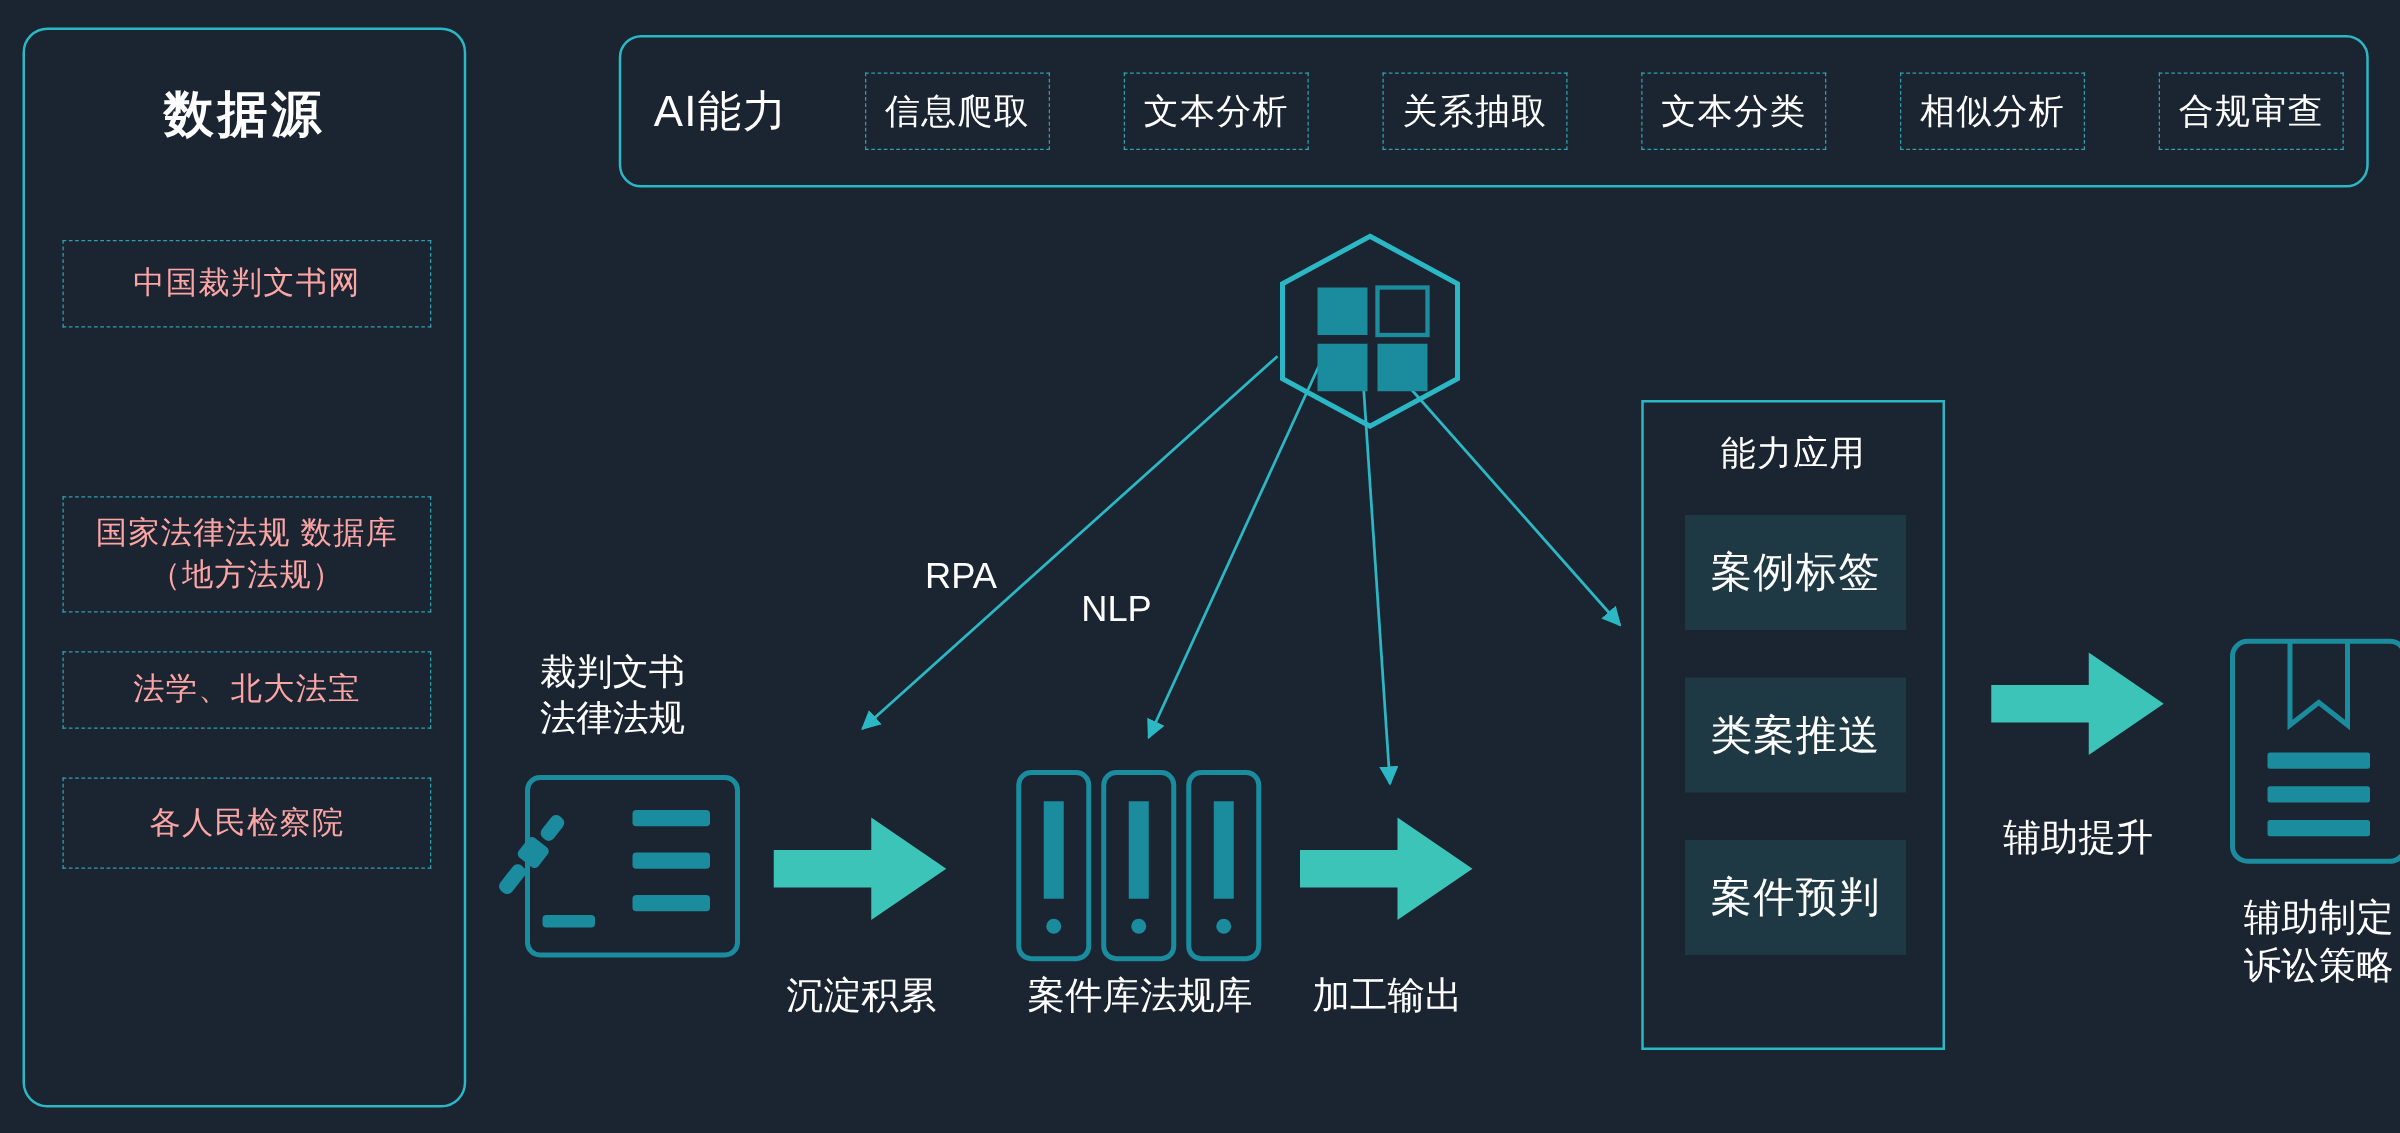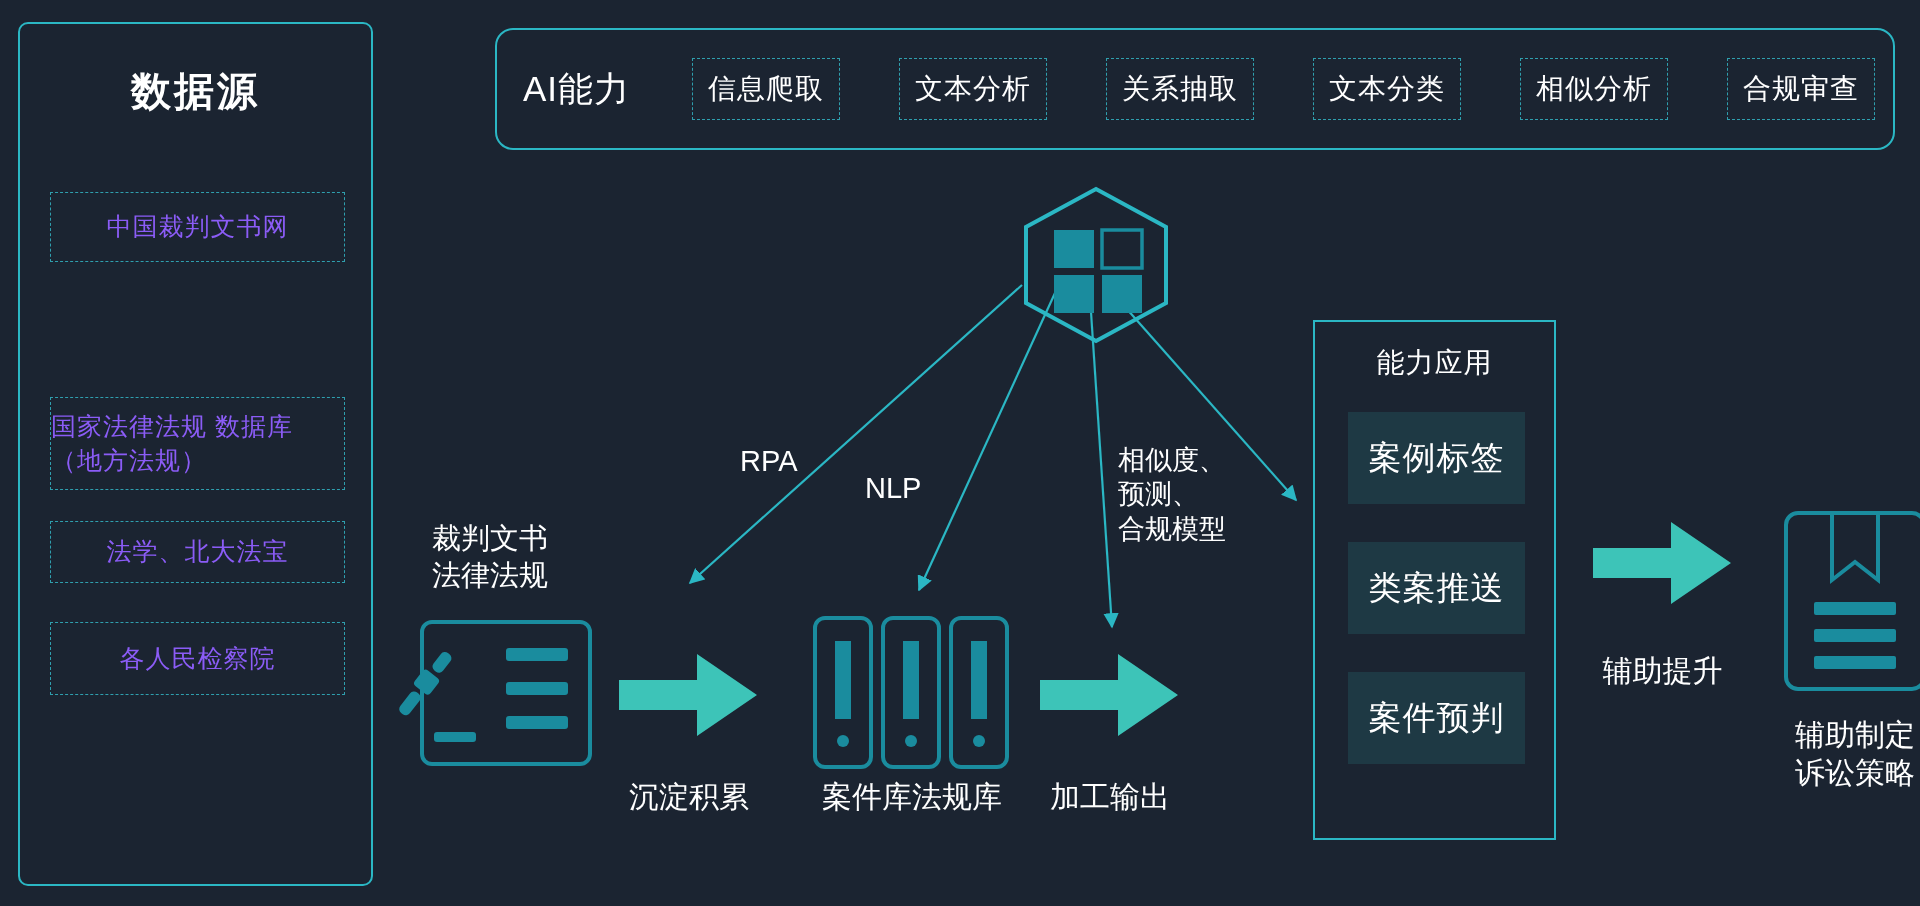--- a/index.html
+++ b/index.html
@@ -9,34 +9,35 @@
     font-family:"Liberation Sans","DejaVu Sans",sans-serif;
     color:#ffffff;
     overflow:hidden;
     position:relative;
   }
   #stage{position:absolute;left:0;top:0;width:1920px;height:906px;}
 
   
   #datasource-panel{
     position:absolute;left:18px;top:22px;width:355px;height:864px;
-    border:2px solid #2bb7c4;border-radius:10px;
+    border:2px solid #2bb7c4;border-radius:20px;
     box-sizing:border-box;
   }
   #datasource-title{
     position:absolute;left:0;top:40px;width:100%;
     text-align:center;font-size:40px;font-weight:bold;letter-spacing:3px;
   }
   .ds-item{
     position:absolute;left:30px;width:295px;
     border:1.6px dashed #2f9fae;
     box-sizing:border-box;
     display:flex;align-items:center;justify-content:center;
+    text-align:center;
     font-size:25px;line-height:1.33;letter-spacing:1px;
-    color:#8b5cf6;
+    color:#fca5a5;
   }
 
   
   #ai-bar{
     position:absolute;left:495px;top:28px;width:1400px;height:122px;
     border:2px solid #2bb7c4;border-radius:18px;
     box-sizing:border-box;
     display:flex;align-items:center;gap:40px;
   }
   #ai-bar-title{
@@ -126,23 +127,20 @@
 
     <line x1="1055" y1="293" x2="919" y2="590" stroke="#2bb7c4" stroke-width="2.2" marker-end="url(#ah)"></line>
 
     <line x1="1090" y1="297" x2="1112" y2="627" stroke="#2bb7c4" stroke-width="2.2" marker-end="url(#ah)"></line>
 
     <line x1="1110" y1="290" x2="1296" y2="500" stroke="#2bb7c4" stroke-width="2.2" marker-end="url(#ah)"></line>
   </svg>
 
   <div class="lbl" style="left:740px;top:443px;font-size:29px;">RPA</div>
   <div class="lbl" style="left:865px;top:470px;font-size:29px;">NLP</div>
-  <div class="lbl" style="left:1118px;top:443px;font-size:27px;">相似度、
-预测、
-合规模型</div>
 
 
   <div id="hub">
     <svg width="152" height="160" viewBox="0 0 152 160">
       <polygon points="76,4 146,42 146,118 76,156 6,118 6,42" fill="none" stroke="#2bb7c4" stroke-width="4"></polygon>
       <rect x="34" y="45" width="40" height="38" fill="#1a8c9e"></rect>
       <rect x="82" y="45" width="40" height="38" fill="none" stroke="#1a8c9e" stroke-width="3.5"></rect>
       <rect x="34" y="90" width="40" height="38" fill="#1a8c9e"></rect>
       <rect x="82" y="90" width="40" height="38" fill="#1a8c9e"></rect>
     </svg>

